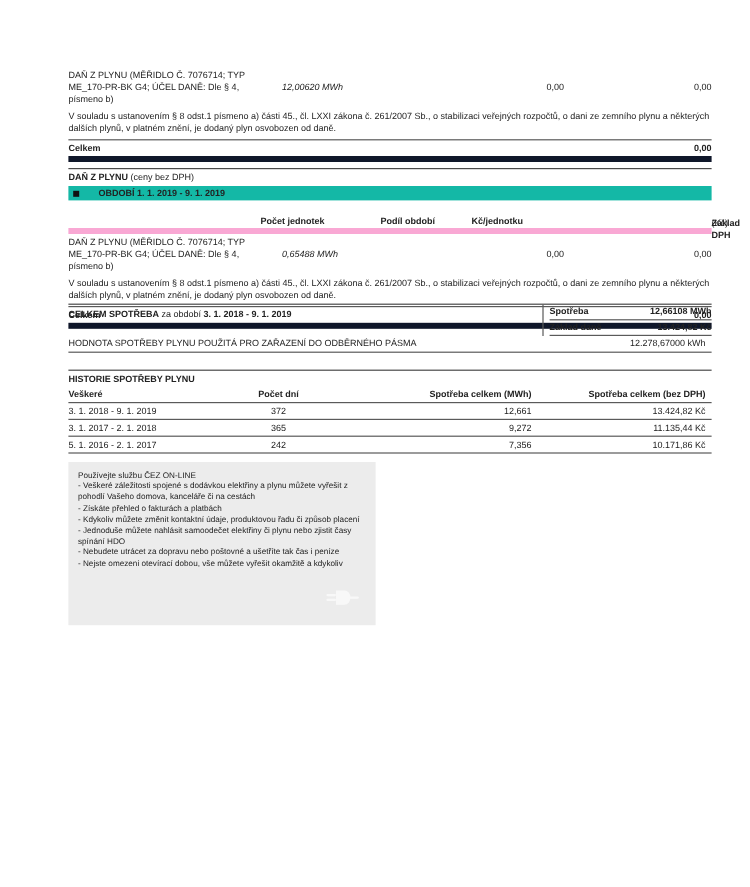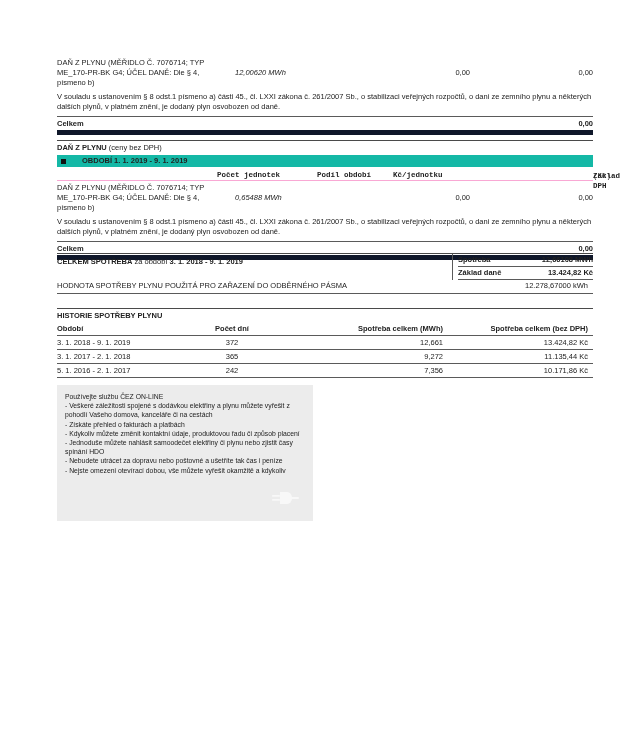--- a/index.html
+++ b/index.html
@@ -21,22 +21,22 @@
   .v-price{left:353px;width:60px;text-align:right;}
   .v-base{right:0;width:80px;text-align:right;}
   .note{margin-top:4px;max-width:536px;}
   .total-row{display:flex;justify-content:space-between;font-weight:bold;
     border-top:1px solid #5a5a5a;border-bottom:5px solid #0f172a;
     padding:1.5px 0;margin-top:4px;}
   .sec-title .suffix{font-weight:normal;}
   .period-bar{background:#14b8a6;height:12px;display:flex;align-items:center;
     gap:16px;padding-left:4px;margin-top:2px;font-weight:bold;}
   .sq{width:5px;height:5px;background:#111;flex:0 0 auto;}
-  .cols{position:relative;height:11px;border-bottom:1px solid #f9a8d4;
-    font-weight:bold;margin-top:2px;font-family:Liberation Mono, monospace;}
+  .cols{position:relative;height:11px;border-bottom:5px solid #f9a8d4;
+    font-weight:bold;margin-top:12px;}
   .cols span{position:absolute;top:1px;}
   .c-units{left:160px;}
   .c-share{left:260px;}
   .c-price{left:336px;}
   .c-base{right:0;}
   .c-base .u{font-weight:normal;}
   .mt2{margin-top:2px;}
 
   
   .s3{border-top:1.5px solid #4a4a4a;}
@@ -143,21 +143,21 @@
     </div>
     <div class="band-row">
       <span>HODNOTA SPOTŘEBY PLYNU POUŽITÁ PRO ZAŘAZENÍ DO ODBĚRNÉHO PÁSMA</span>
       <span>12.278,67000 kWh</span>
     </div>
   </section>
 
   <section class="fs s4" style="top:308px;">
     <div class="h-title">HISTORIE SPOTŘEBY PLYNU</div>
     <div class="grid h-head">
-      <span class="c1">Období</span>
+      <span class="c1">Veškeré</span>
       <span class="c2">Počet dní</span>
       <span class="c3">Spotřeba celkem (MWh)</span>
       <span class="c4">Spotřeba celkem (bez DPH)</span>
     </div>
     <div class="grid">
       <span class="c1">3. 1. 2018 - 9. 1. 2019</span>
       <span class="c2">372</span>
       <span class="c3">12,661</span>
       <span class="c4">13.424,82 Kč</span>
     </div>

